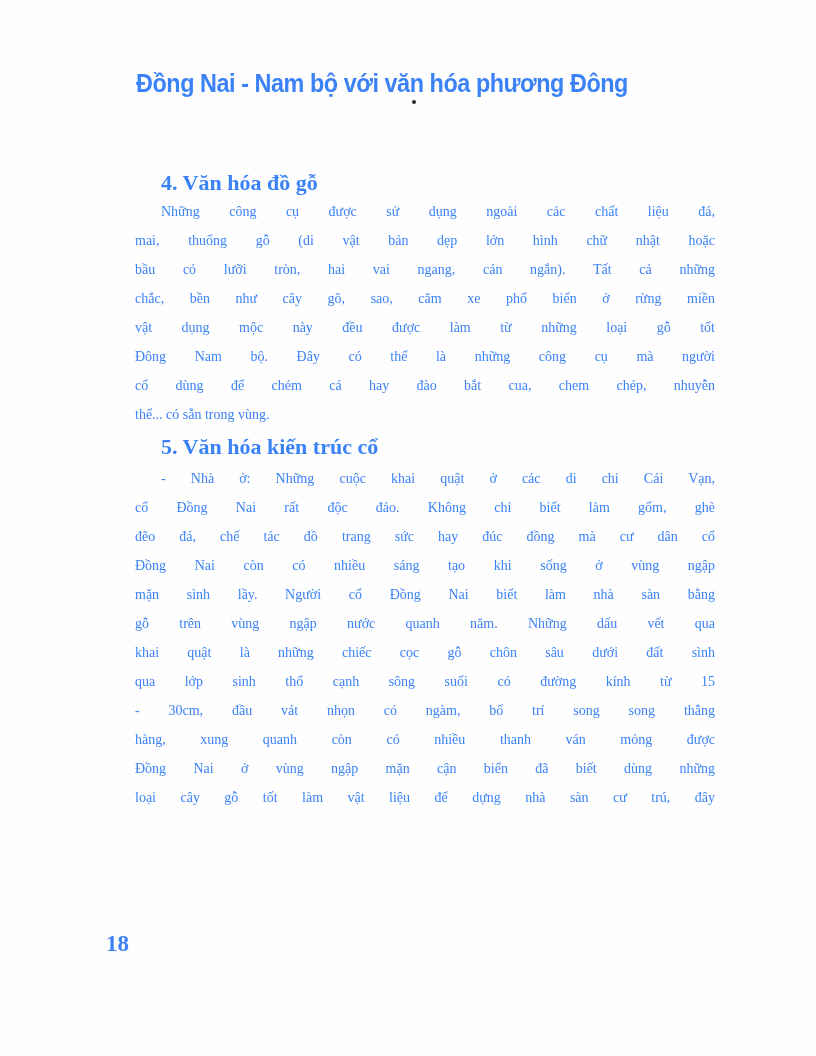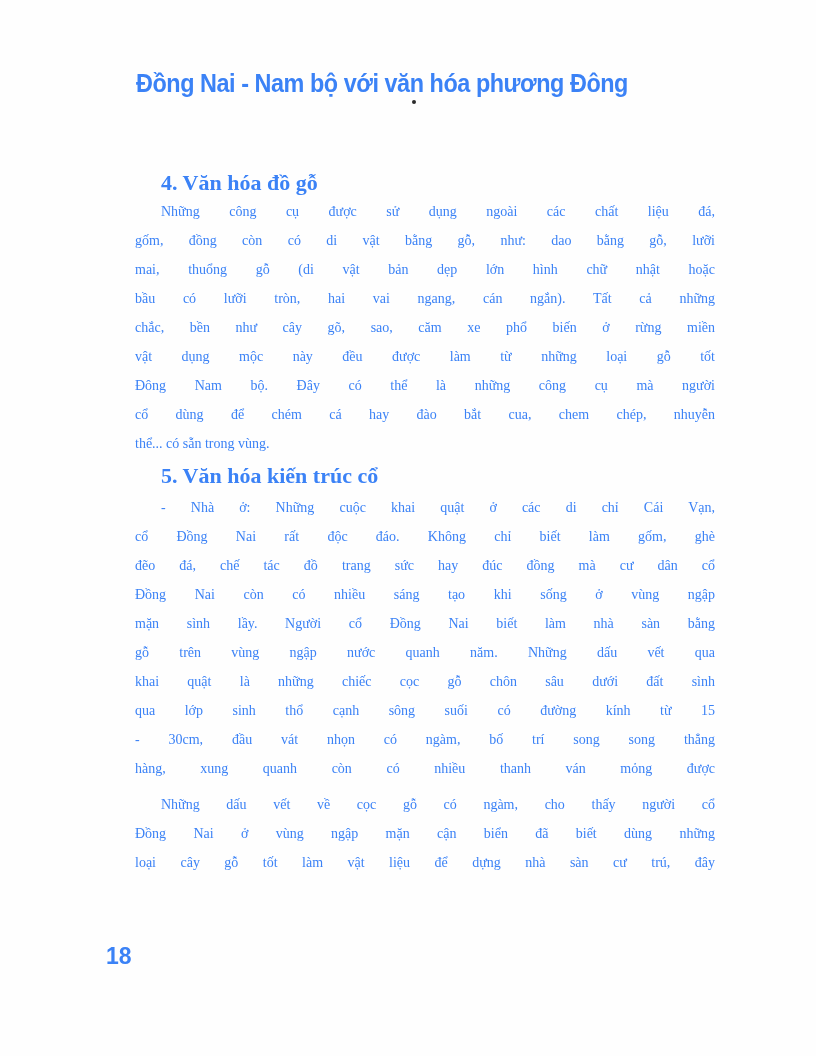--- a/index.html
+++ b/index.html
@@ -33,38 +33,37 @@
   .h.h5{margin-top:3px;margin-bottom:3px;}
   .ln{
     font-size:14px;line-height:29px;
     text-align:justify;text-align-last:justify;
   }
   .ln.first{padding-left:26px;}
   .ln.last{text-align-last:left;}
   .ln.p3{margin-top:7px;}
   .pageno{
     position:absolute;left:106px;top:929px;
-    font-family:Liberation Sans, sans-serif;
-    font-weight:700;font-size:23px;line-height:30px;margin-top:12px;
+    font-family:Liberation Serif, serif;
+    font-weight:700;font-size:23px;line-height:30px;
   }
 </style>
 </head>
 <body>
 
 <div class="page">
 
   <div class="running-head">Đồng Nai - Nam bộ với văn hóa phương Đông</div>
   <div class="speck"></div>
 
   <div class="content">
 
     <div class="h">4. Văn hóa đồ gỗ</div>
 
     <div class="ln first">Những công cụ được sử dụng ngoài các chất liệu đá,</div>
-    <div class="ln">gốm, đồng còn có di vật bằng gỗ, như: dao bằng gỗ, lưỡi</div>
     <div class="ln">mai, thuổng gỗ (di vật bản dẹp lớn hình chữ nhật hoặc</div>
     <div class="ln">bầu có lưỡi tròn, hai vai ngang, cán ngắn). Tất cả những</div>
     <div class="ln">chắc, bền như cây gõ, sao, căm xe phổ biến ở rừng miền</div>
     <div class="ln">vật dụng mộc này đều được làm từ những loại gỗ tốt</div>
     <div class="ln">Đông Nam bộ. Đây có thể là những công cụ mà người</div>
     <div class="ln">cổ dùng để chém cá hay đào bắt cua, chem chép, nhuyễn</div>
     <div class="ln last">thể... có sẵn trong vùng.</div>
 
     <div class="h h5">5. Văn hóa kiến trúc cổ</div>
 
@@ -72,21 +71,20 @@
     <div class="ln">cổ Đồng Nai rất độc đáo. Không chỉ biết làm gốm, ghè</div>
     <div class="ln">đẽo đá, chế tác đồ trang sức hay đúc đồng mà cư dân cổ</div>
     <div class="ln">Đồng Nai còn có nhiều sáng tạo khi sống ở vùng ngập</div>
     <div class="ln">mặn sình lầy. Người cổ Đồng Nai biết làm nhà sàn bằng</div>
     <div class="ln">gỗ trên vùng ngập nước quanh năm. Những dấu vết qua</div>
     <div class="ln">khai quật là những chiếc cọc gỗ chôn sâu dưới đất sình</div>
     <div class="ln">qua lớp sinh thổ cạnh sông suối có đường kính từ 15</div>
     <div class="ln">- 30cm, đầu vát nhọn có ngàm, bố trí song song thẳng</div>
     <div class="ln">hàng, xung quanh còn có nhiều thanh ván mỏng được</div>
 
-    <div class="ln first p3">Những dấu vết về cọc gỗ có ngàm, cho thấy người cổ</div>
     <div class="ln">Đồng Nai ở vùng ngập mặn cận biển đã biết dùng những</div>
     <div class="ln">loại cây gỗ tốt làm vật liệu để dựng nhà sàn cư trú, đây</div>
 
   </div>
 
   <div class="pageno">18</div>
 
 </div>
 
 </body></html>

